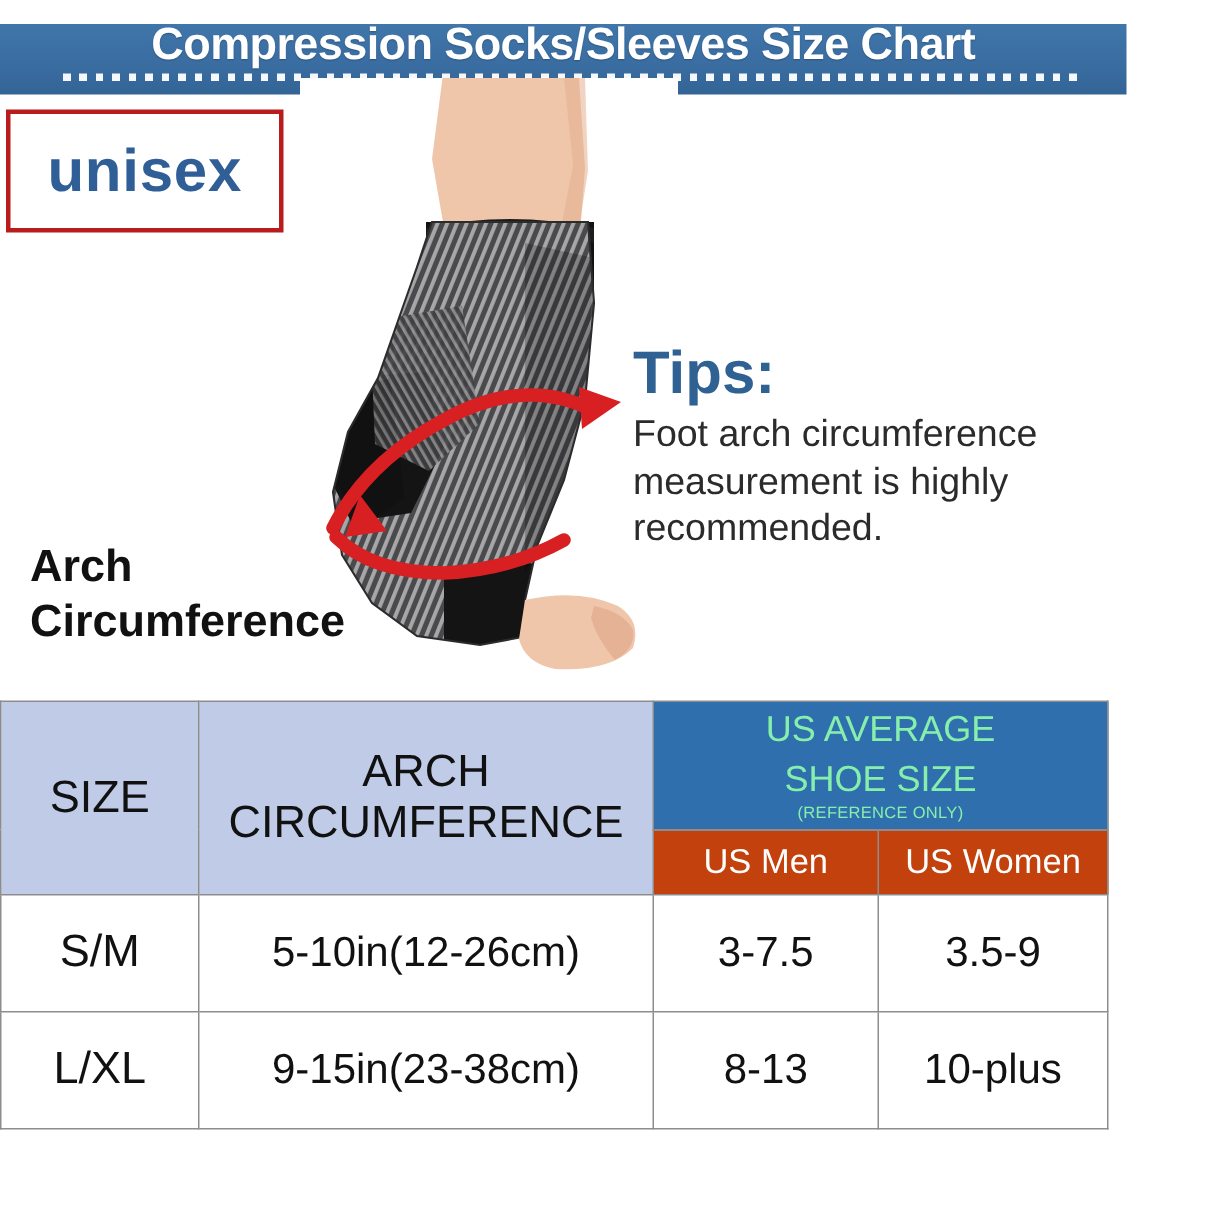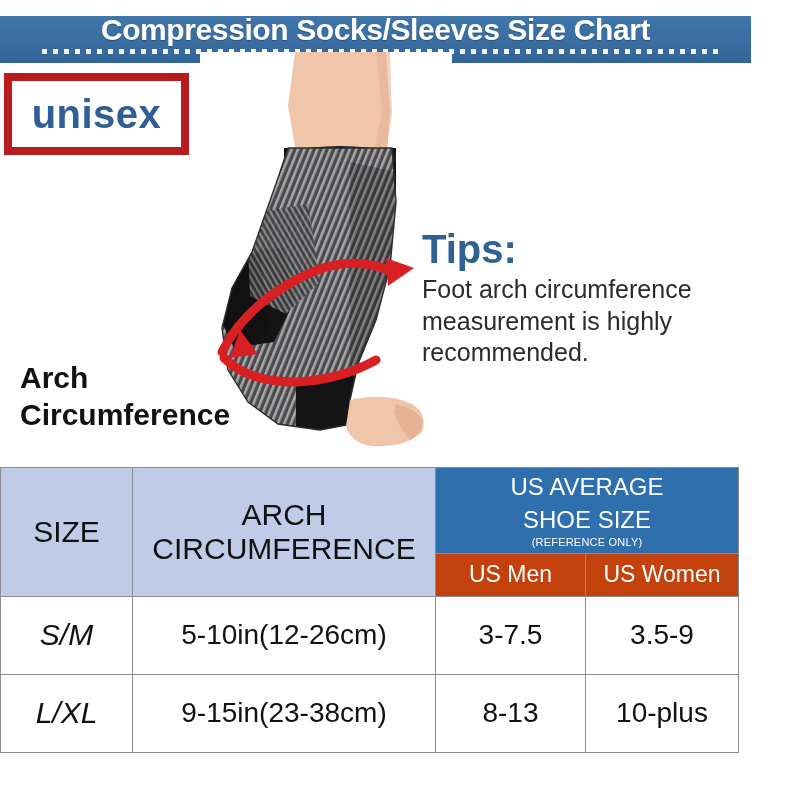--- a/index.html
+++ b/index.html
@@ -59,21 +59,21 @@
   }
 
   
   .unisex-badge {
     position: absolute;
     left: 4px;
     top: 73px;
     width: 185px;
     height: 82px;
     background: #ffffff;
-    border: 8px solid #b91c1c;
+    border: 3px solid #b91c1c;
     box-sizing: border-box;
     display: flex;
     align-items: center;
     justify-content: center;
   }
   .unisex-badge span {
     color: #2f5f96;
     font-size: 40px;
     font-weight: bold;
     letter-spacing: 0.5px;
@@ -144,21 +144,21 @@
   .col-men     { width: 150px; }
   .col-women   { width: 153px; }
 
   td.hdr-light {
     background: #bfcbe7;
     font-size: 30px;
     line-height: 1.13;
   }
   td.hdr-dark {
     background: #2f6fad;
-    color: #ffffff;
+    color: #86efac;
   }
   .hdr-dark-main {
     font-size: 24px;
     line-height: 1.12;
     padding-top: 6px;
   }
   .hdr-dark-sub {
     font-size: 11px;
     letter-spacing: 0.2px;
     padding-top: 2px;
@@ -168,21 +168,21 @@
     background: #c2410c;
     color: #ffffff;
     font-size: 23px;
     height: 42px;
   }
   td.body-cell {
     background: #ffffff;
     font-size: 28px;
     height: 77px;
   }
-  td.body-cell.size-cell { font-size: 30px; font-style: italic; }
+  td.body-cell.size-cell { font-size: 30px; }
 </style>
 </head>
 <body>
 
 <div id="page">
 
   <div class="banner">
     <div class="banner-title">Compression Socks/Sleeves Size Chart</div>
     <div class="banner-dots"></div>
   </div>

